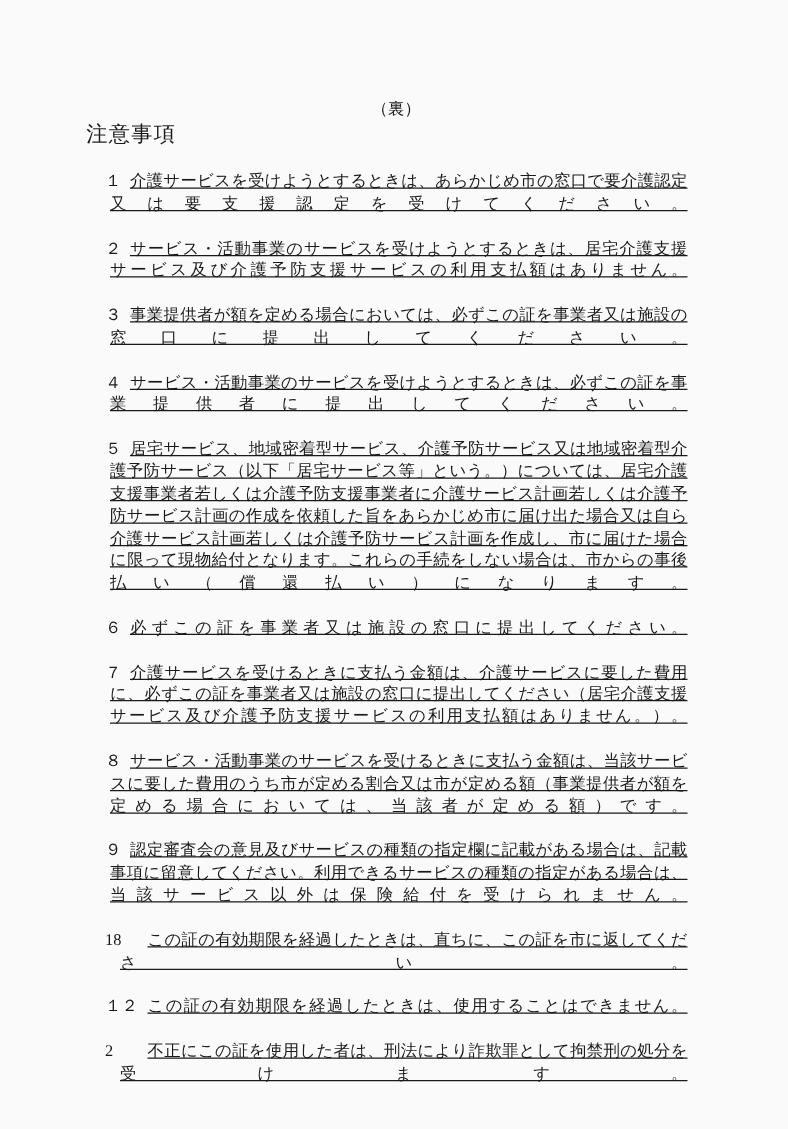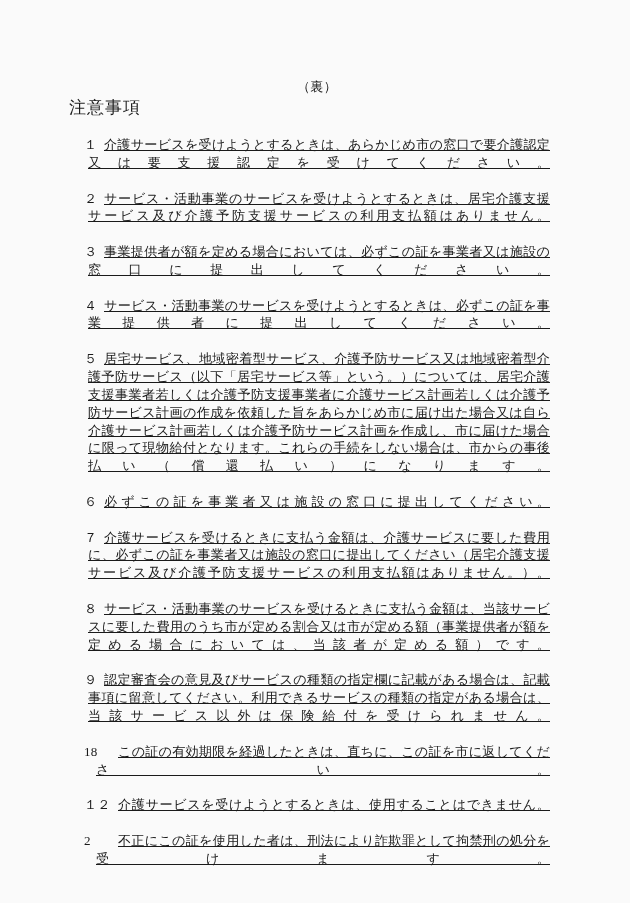--- a/index.html
+++ b/index.html
@@ -151,21 +151,21 @@
       <div class="notice-item hang">
         <span class="notice-num">９</span>
         <span class="notice-body">認定審査会の意見及びサービスの種類の指定欄に記載がある場合は、記載事項に留意してください。利用できるサービスの種類の指定がある場合は、当該サービス以外は保険給付を受けられません。</span>
       </div>
       <div class="notice-item hang wide-hang">
         <span class="notice-num wide">18</span>
         <span class="notice-body">この証の有効期限を経過したときは、直ちに、この証を市に返してください。</span>
       </div>
       <div class="notice-item hang wide-hang">
         <span class="notice-num wide">１２</span>
-        <span class="notice-body">介護サービスを受けようとするときは、使用することはできません。</span>
+        <span class="notice-body">この証の有効期限を経過したときは、使用することはできません。</span>
       </div>
       <div class="notice-item hang wide-hang">
         <span class="notice-num wide">2</span>
         <span class="notice-body">不正にこの証を使用した者は、刑法により詐欺罪として拘禁刑の処分を受けます。</span>
       </div>
     </div>
 
 </div>
 
 </body></html>

